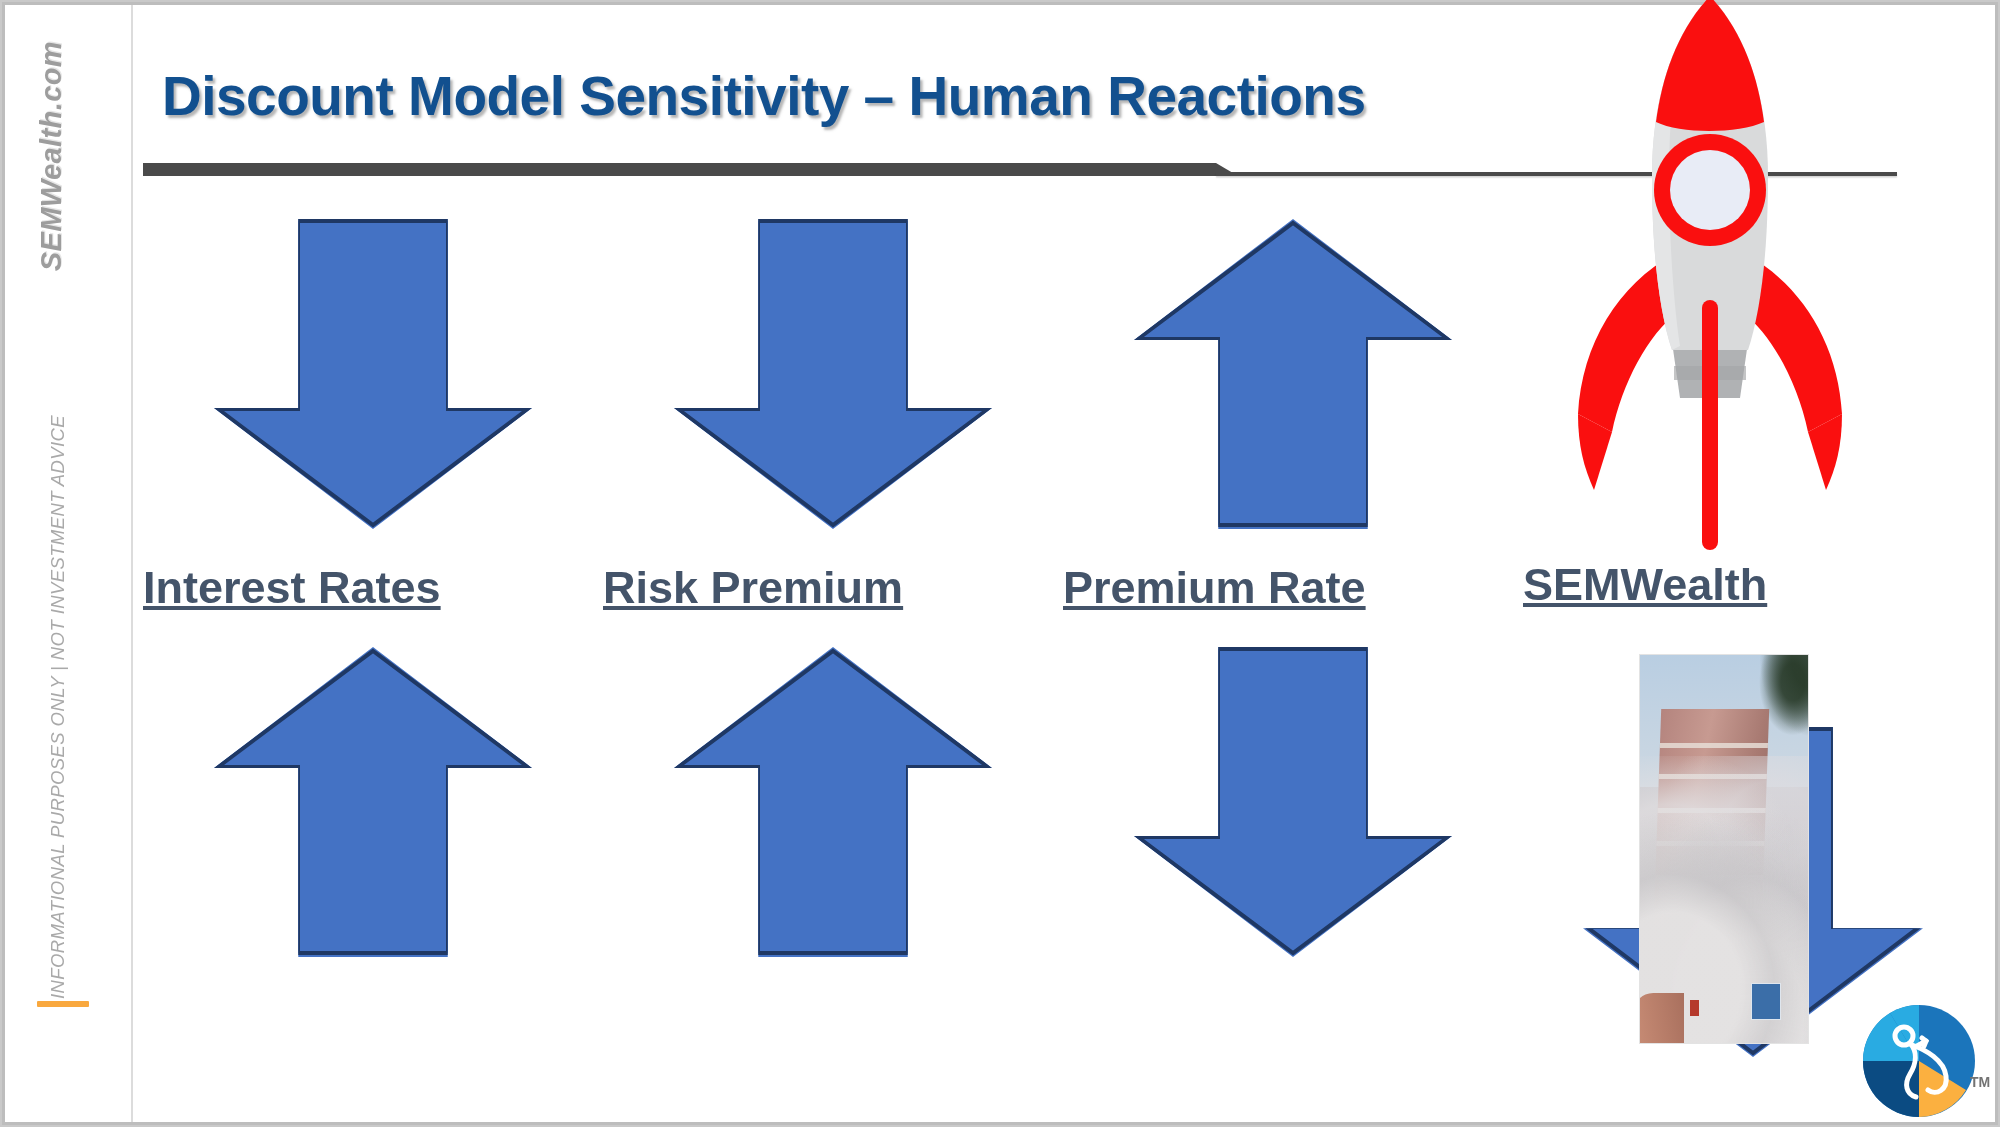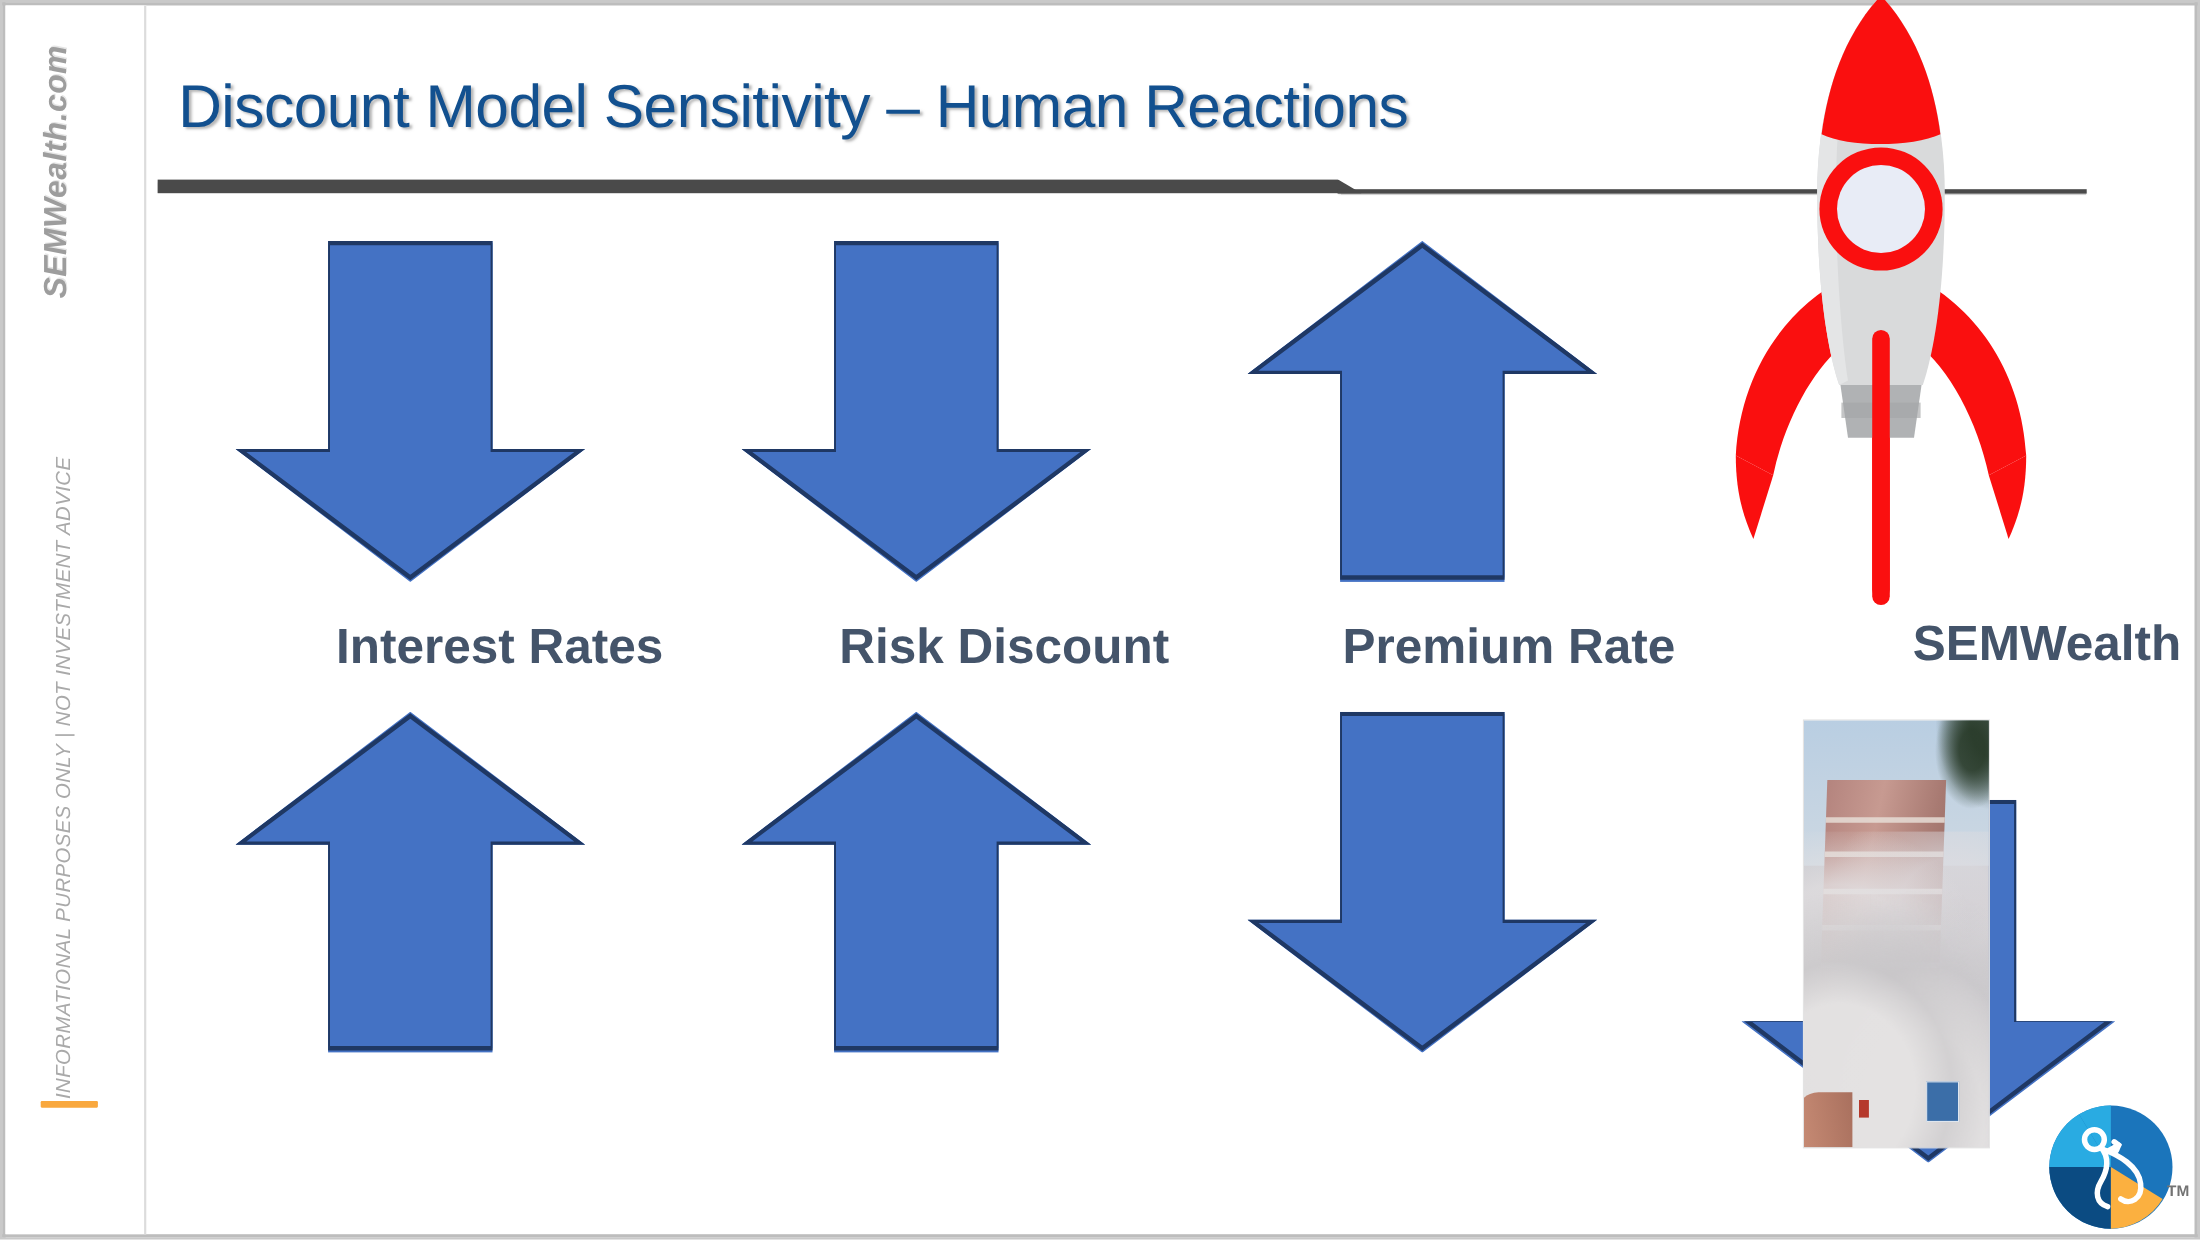--- a/index.html
+++ b/index.html
@@ -48,21 +48,21 @@
     color:#a9a9a9;
   }
   #orange-dash{
     position:absolute;left:32px;top:996px;width:52px;height:6px;
     background:#f9a83e;border-radius:1px;
   }
 
   
   #title{
     position:absolute;left:160px;top:62px;
-    font-size:55px;font-weight:normal;
+    font-size:55px;font-weight:bold;
     color:#12508f;
     letter-spacing:-.5px;
     text-shadow:2.5px 2.5px 2.5px rgba(120,120,120,.55);
     white-space:nowrap;
   }
   #divider-wrap{position:absolute;left:141px;top:157px;right:101px;height:18px;}
   #divider-thick{
     position:absolute;left:0;top:4px;width:1095px;height:13px;
     background:#4a4a4a;
     clip-path:polygon(0 0, calc(100% - 22px) 0, 100% 100%, 0 100%);
@@ -87,24 +87,25 @@
   }
   .arrow.down{
     clip-path:polygon(26.5%0,73.5%0,73.5%61%,100%61%,50%100%,0 61%,26.5%61%);
   }
   .arrow.up{
     clip-path:polygon(50%0,100%39%,73.5%39%,73.5%100%,26.5%100%,26.5%39%,0 39%);
   }
 
   .col-label{
     position:absolute;left:0;right:0;top:355px;
-    text-align:right;
+    text-align:left;
     font-size:45px;font-weight:bold;
     color:#44546a;
     white-space:nowrap;
+    text-decoration:underline;
   }
   .col-label.valuation{top:352px;}
 
   
   #rocket{position:absolute;left:1558px;top:-8px;width:300px;height:580px;}
 
   
   #demo-photo{
     position:absolute;left:1637px;top:652px;width:170px;height:390px;
     overflow:hidden;border:1px solid #e3e3e3;box-sizing:border-box;
@@ -199,21 +200,21 @@
     </div>
 
     <div class="col">
       <div class="arrow-slot slot-top">
         <div class="arrow down">
           <svg width="100%" height="100%" viewBox="0 0 318 310" preserveAspectRatio="none">
             <polygon points="84,2 234,2 234,190 314,190 159,306 4,190 84,190" fill="#4472c4" stroke="#1f3864" stroke-width="4"></polygon>
           </svg>
         </div>
       </div>
-      <div class="col-label">Risk Discount</div>
+      <div class="col-label">Risk Premium</div>
       <div class="arrow-slot slot-bottom">
         <div class="arrow up">
           <svg width="100%" height="100%" viewBox="0 0 318 310" preserveAspectRatio="none">
             <polygon points="159,4 314,120 234,120 234,306 84,306 84,120 4,120" fill="#4472c4" stroke="#1f3864" stroke-width="4"></polygon>
           </svg>
         </div>
       </div>
     </div>
 
     <div class="col">

